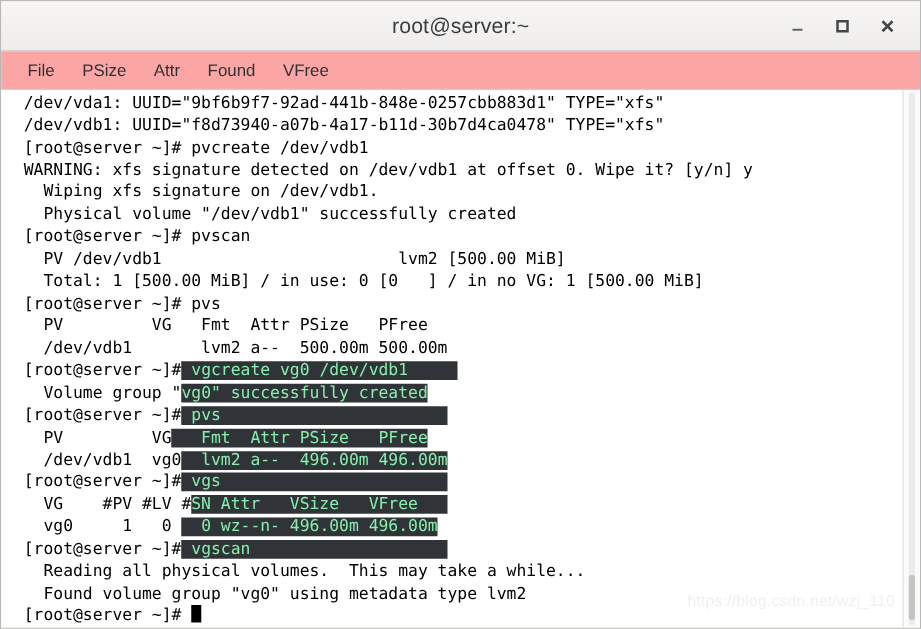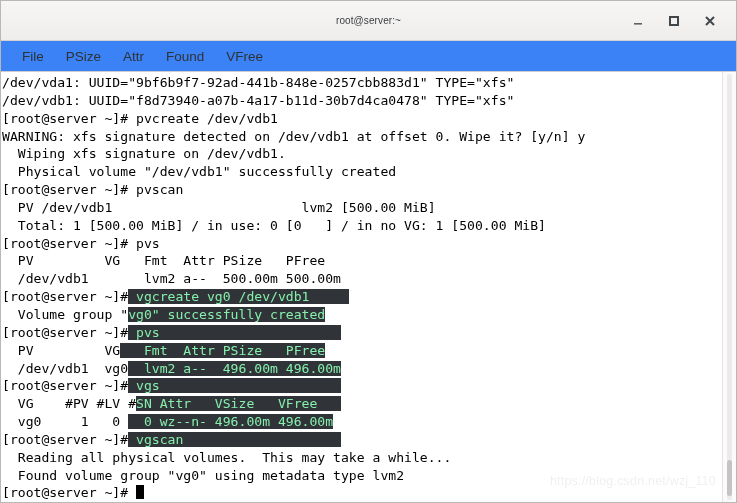--- a/index.html
+++ b/index.html
@@ -32,21 +32,21 @@
     background: linear-gradient(to bottom, #f7f6f5 0%, #eeedec 100%);
     border-bottom: 1px solid #d4d2d0;
     display: flex;
     align-items: center;
     position: relative;
   }
   .title-text {
     position: absolute;
     left: 0; right: 0;
     text-align: center;
-    font-size: 10px;
+    font-size: 17px;
     color: #3b3f42;
     font-family: "Liberation Sans", sans-serif;
     letter-spacing: 0.1px;
   }
   .win-buttons {
     margin-left: auto;
     display: flex;
     align-items: center;
     gap: 18px;
     padding-right: 17px;
@@ -59,21 +59,21 @@
     align-items: center;
     justify-content: center;
     color: #5c6266;
   }
   .win-btn svg { display: block; }
 
   
   .menubar {
     height: 30px;
     flex: 0 0 30px;
-    background: #3b82f6;
+    background: #fca5a5;
     border-bottom: 1px solid #cfcdcb;
     display: flex;
     align-items: center;
     padding-left: 10px;
   }
   .menu-item {
     font-size: 13.5px;
     color: #2e3234;
     padding: 3px 11px;
     cursor: default;
@@ -97,20 +97,21 @@
     line-height: 17.85px;
     padding: 2px 0 0 1px;
     white-space: pre;
     position: relative;
     overflow: hidden;
     letter-spacing: 0px;
   }
   .line {
     height: 17.85px;
     white-space: pre;
+    padding-left: 17px;
   }
   .sel {
     background: #303338;
     color: #86efac;
   }
   .cursor {
     background: #000000;
     color: #ffffff;
     display: inline-block;
     width: 8px;

